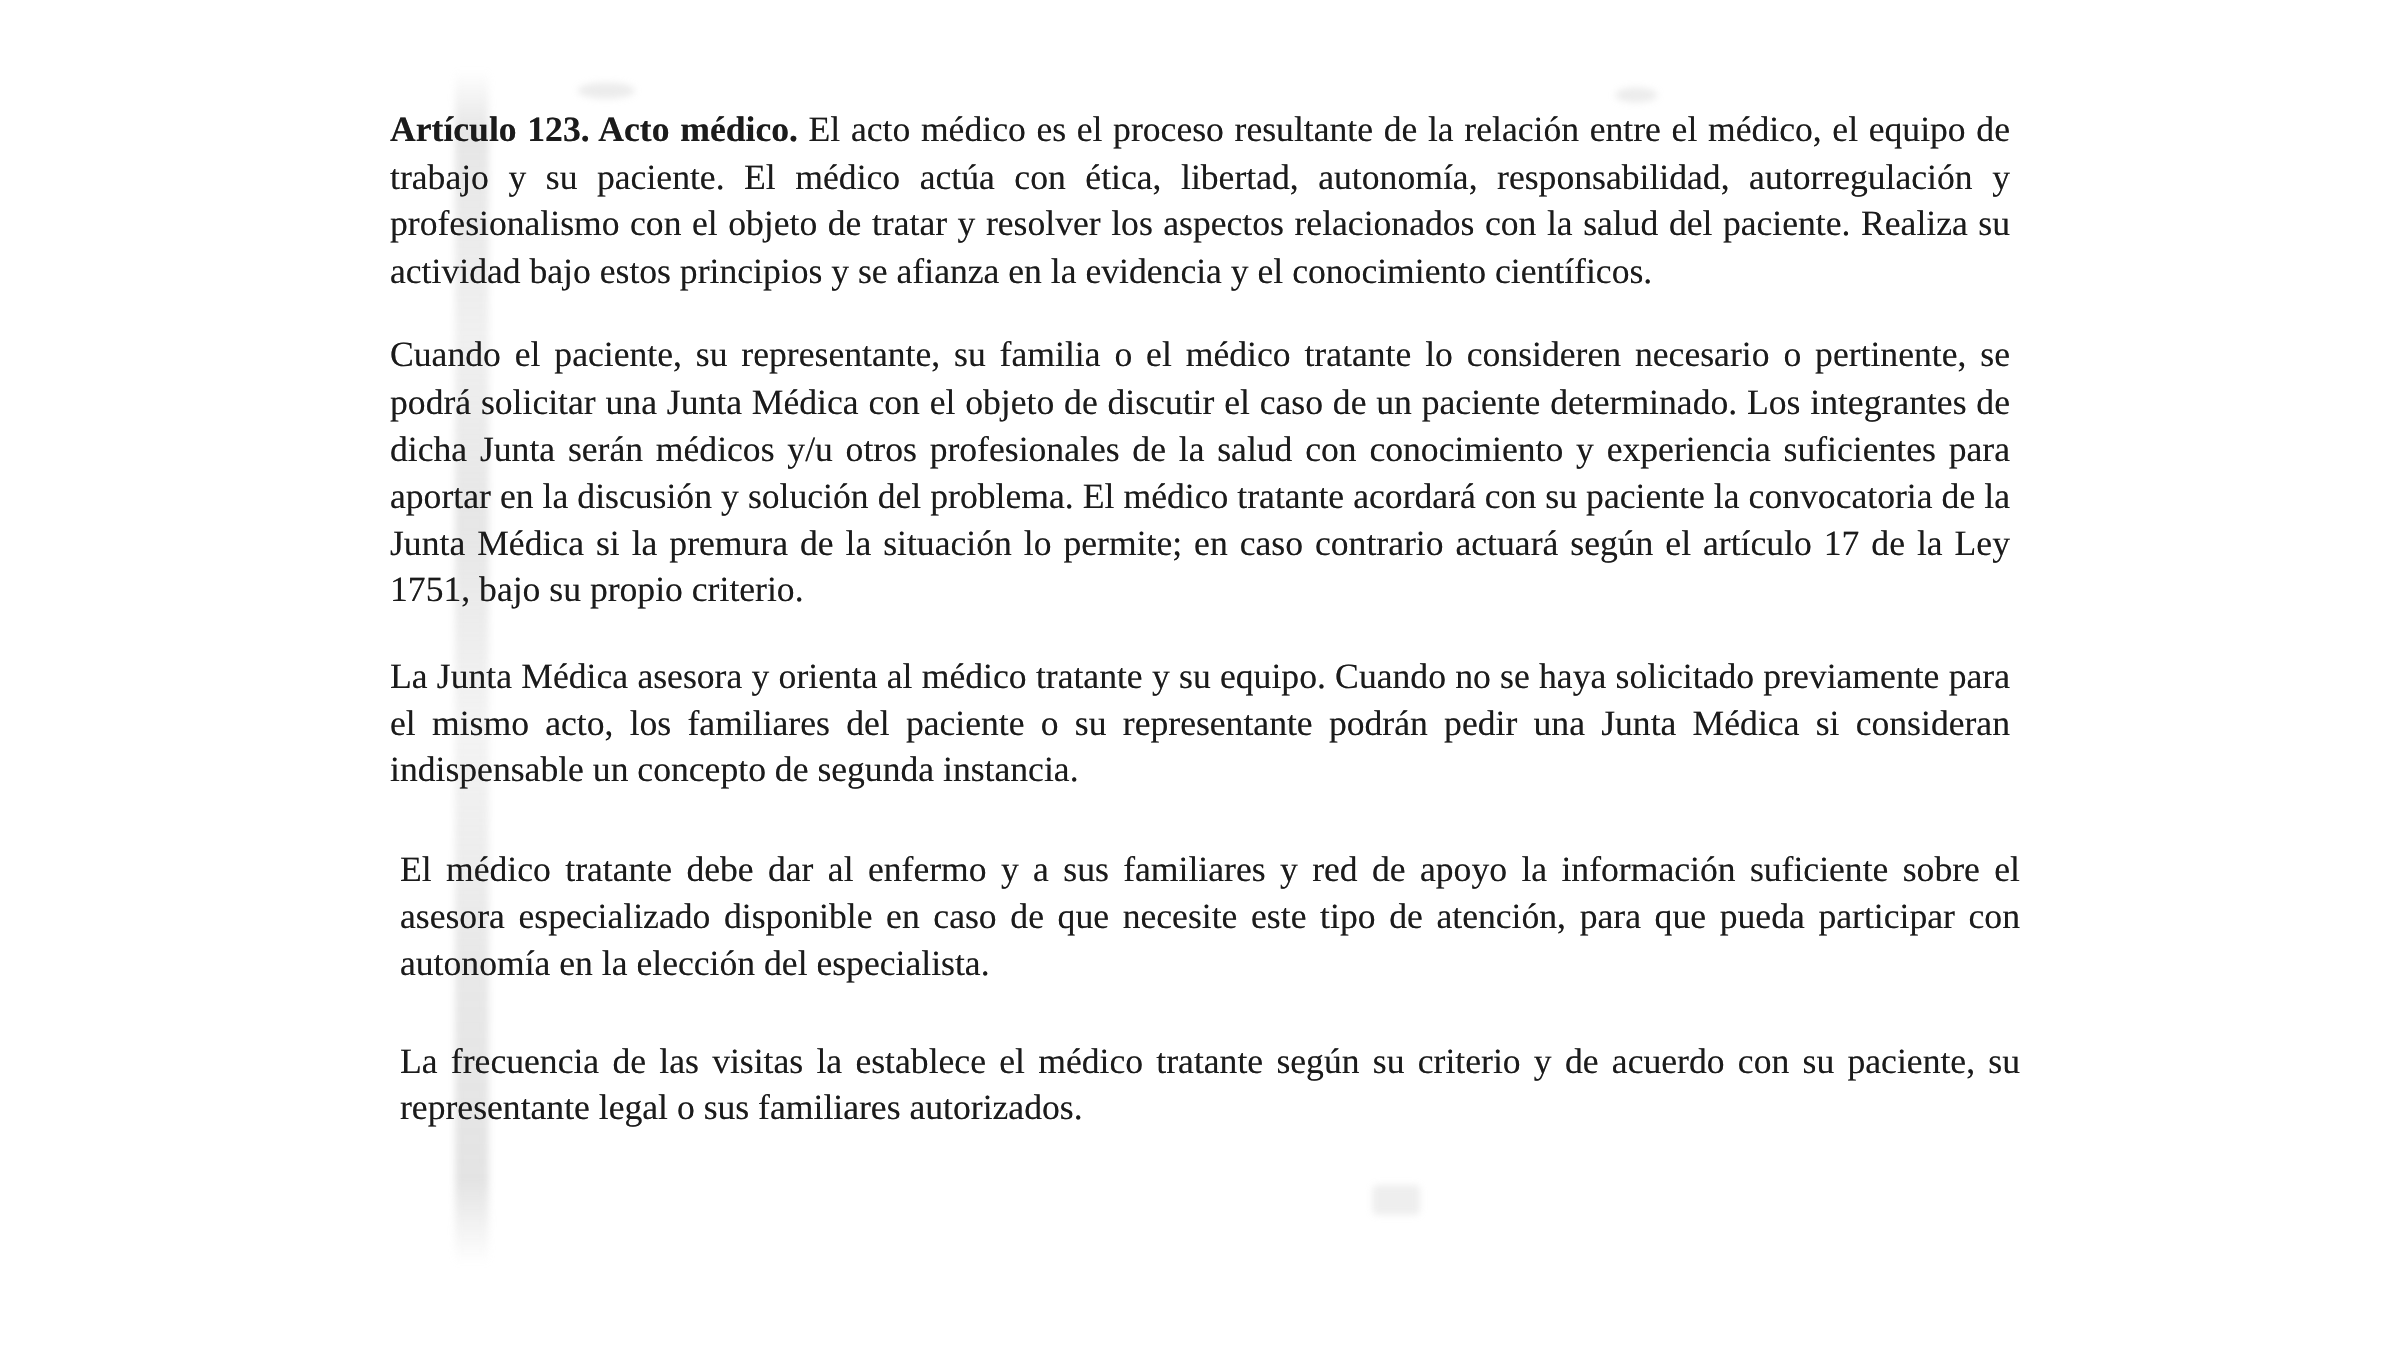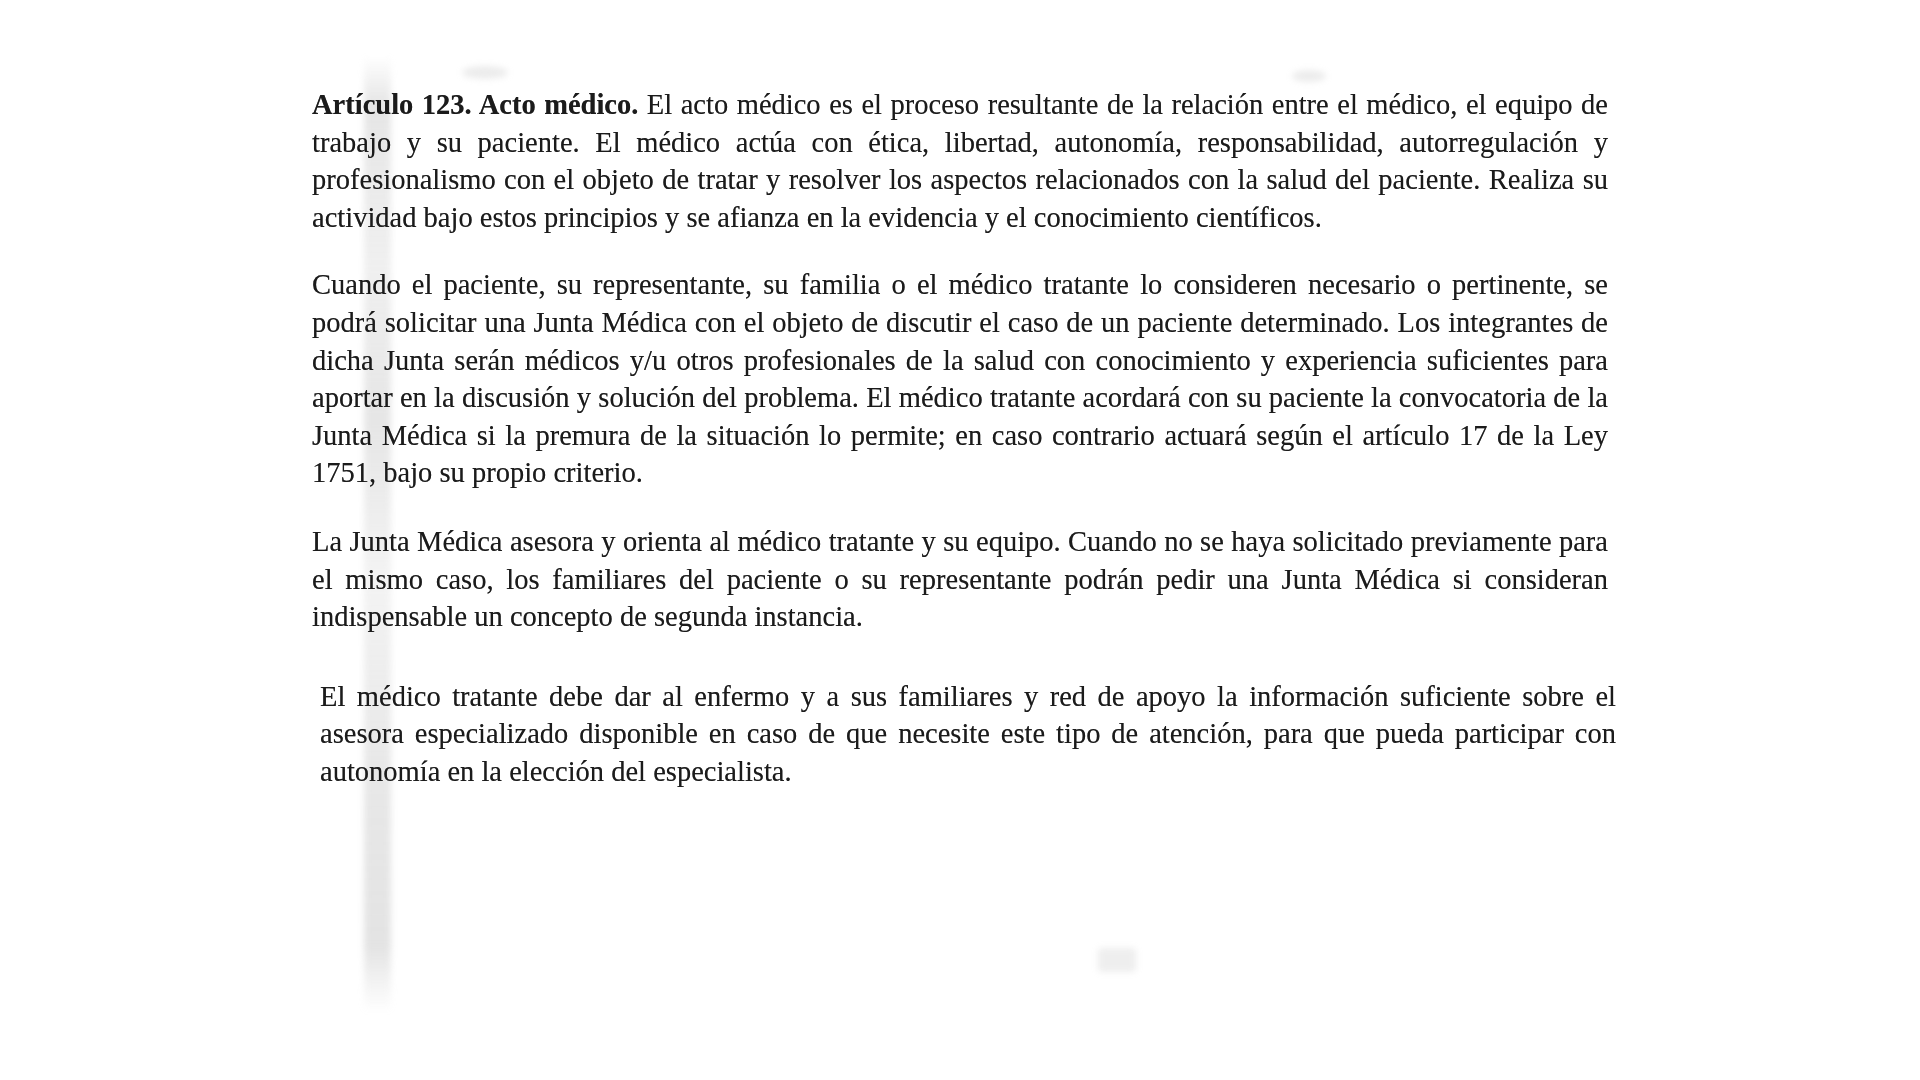--- a/index.html
+++ b/index.html
@@ -79,19 +79,20 @@
   <div class="smudge smudge-a"></div>
   <div class="smudge smudge-b"></div>
   <div class="smudge smudge-x"></div>
 
   <div class="text-column">
 
     <p class="para-1"><span class="article-lead">Artículo 123. Acto médico.</span><span> El acto médico es el proceso resultante de la relación entre el médico, el equipo de trabajo y su paciente. El médico actúa con ética, libertad, autonomía, responsabilidad, autorregulación y profesionalismo con el objeto de tratar y resolver los aspectos relacionados con la salud del paciente. Realiza su actividad bajo estos principios y se afianza en la evidencia y el conocimiento científicos.</span></p>
 
     <p class="para-2">Cuando el paciente, su representante, su familia o el médico tratante lo consideren necesario o pertinente, se podrá solicitar una Junta Médica con el objeto de discutir el caso de un paciente determinado. Los integrantes de dicha Junta serán médicos y/u otros profesionales de la salud con conocimiento y experiencia suficientes para aportar en la discusión y solución del problema. El médico tratante acordará con su paciente la convocatoria de la Junta Médica si la premura de la situación lo permite; en caso contrario actuará según el artículo 17 de la Ley 1751, bajo su propio criterio.</p>
 
-    <p class="para-3">La Junta Médica asesora y orienta al médico tratante y su equipo. Cuando no se haya solicitado previamente para el mismo caso, los familiares del paciente o su representante podrán pedir una Junta Médica si consideran indispensable un concepto de segunda instancia.</p>
+    <p class="para-3">La Junta Médica asesora y orienta al médico tratante y su equipo. Cuando no se haya solicitado previamente para el mismo acto, los familiares del paciente o su representante podrán pedir una Junta Médica si consideran indispensable un concepto de segunda instancia.</p>
 
     <p class="para-4">El médico tratante debe dar al enfermo y a sus familiares y red de apoyo la información suficiente sobre el asesora especializado disponible en caso de que necesite este tipo de atención, para que pueda participar con autonomía en la elección del especialista.</p>
 
+    <p class="para-5">La frecuencia de las visitas la establece el médico tratante según su criterio y de acuerdo con su paciente, su representante legal o sus familiares autorizados.</p>
 
   </div>
 </div>
 
 </body></html>

